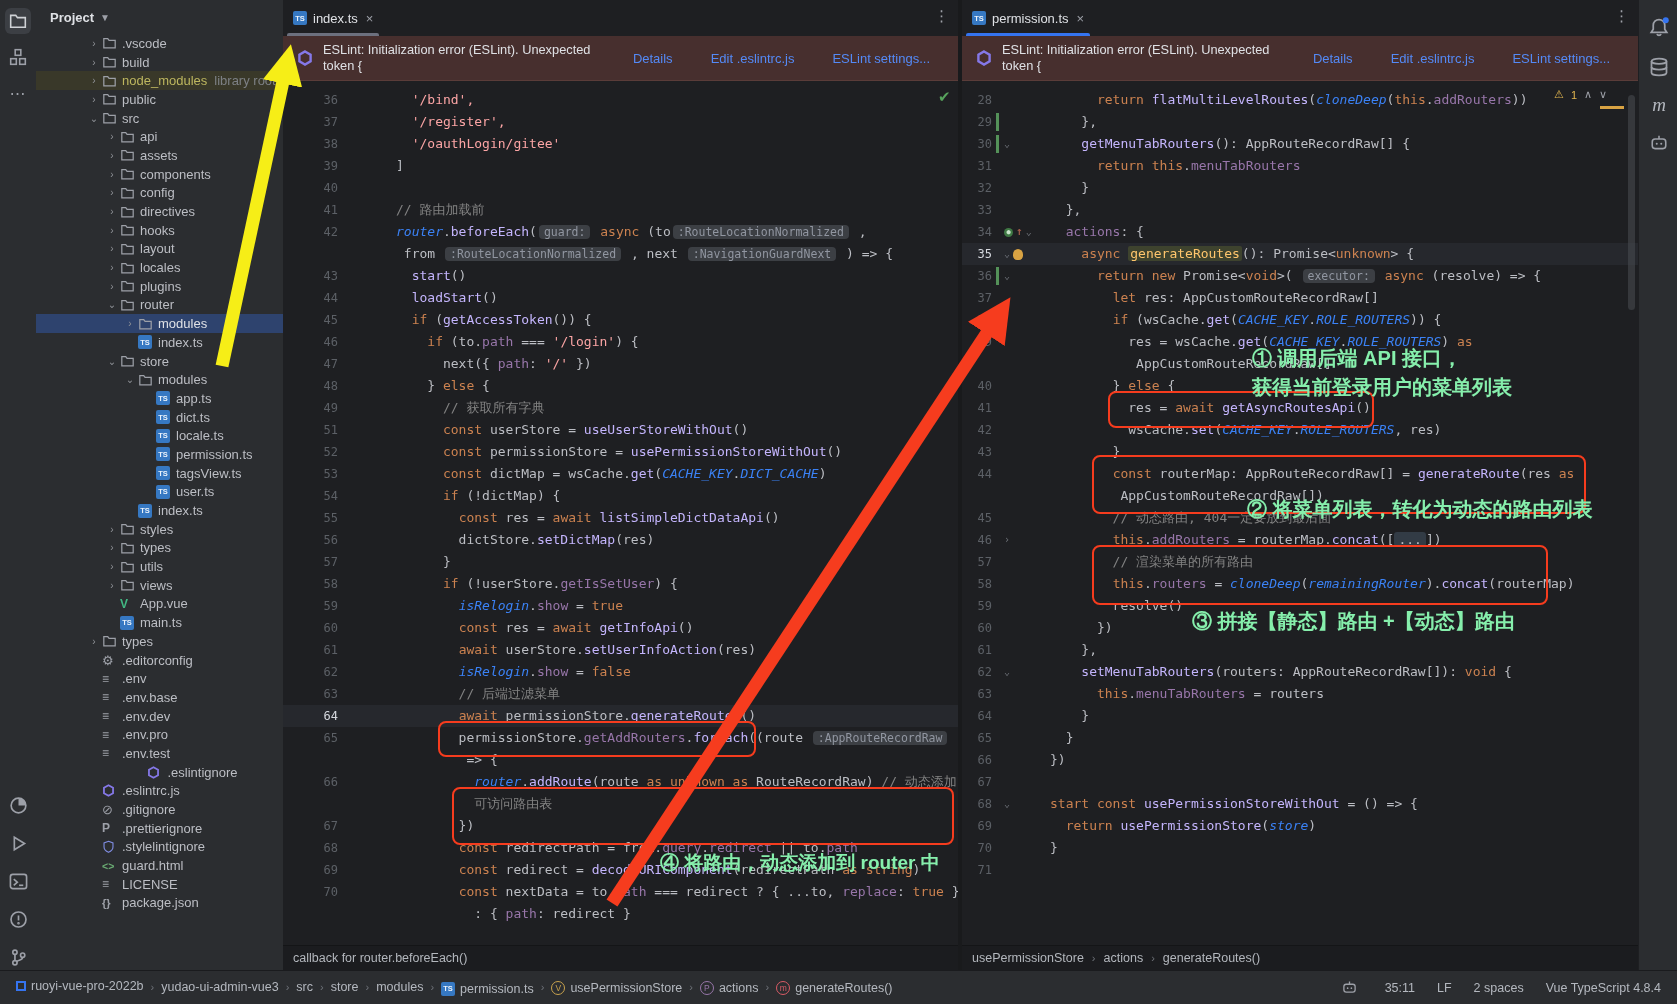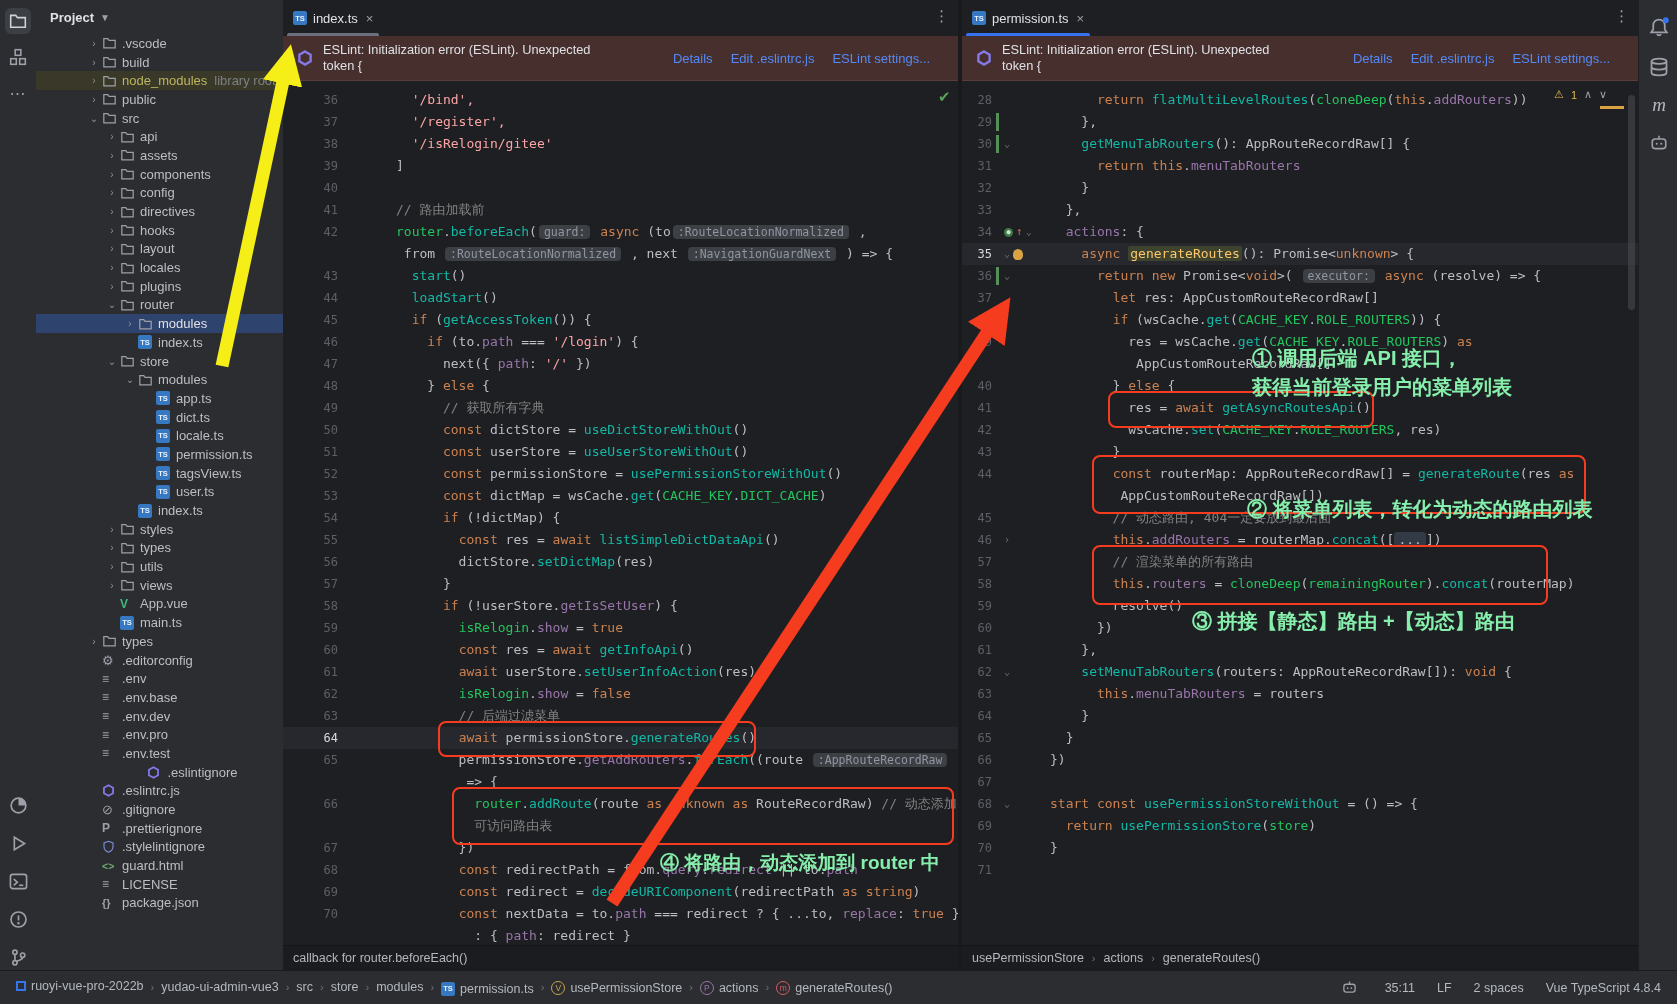--- a/index.html
+++ b/index.html
@@ -34,35 +34,35 @@
   #paneR{left:962px;width:676px}
   #divider{left:958px;top:0;width:4px;height:970px;background:#191a1c}
   .tabbar{height:36px;display:flex;align-items:center;position:relative;flex:0 0 36px}
   .tab{display:flex;align-items:center;gap:6px;padding:0 10px;height:100%;position:relative;color:#dfe1e5}
   .tab .x{color:#9da0a8;font-size:13px;margin-left:2px}
   .tab .underline{position:absolute;left:4px;right:4px;bottom:0;height:3px;border-radius:2px 2px 0 0}
   .kebab{position:absolute;right:8px;top:7px;color:#9da0a8;font-size:15px;letter-spacing:1px}
   .banner{height:44px;flex:0 0 44px;background:#472f2e;border-bottom:1px solid #5a3c39;
           display:flex;align-items:center;padding:0 14px;gap:10px}
   .banner .btext{color:#dfe1e5;line-height:16px;font-size:12.8px}
-  .banner .blinks{margin-left:auto;display:flex;gap:18px;margin-right:14px}
+  .banner .blinks{margin-left:auto;display:flex;gap:38px;margin-right:14px}
   .banner .blinks span{color:#548af7;cursor:pointer;white-space:nowrap}
   .eslogo{width:16px;height:16px;flex:0 0 16px}
   .code{flex:1 1 auto;padding-top:8px;position:relative;overflow:hidden}
   .row{display:flex;height:22px;line-height:22px;font-family:"DejaVu Sans Mono",monospace;
        font-size:13px;white-space:pre;overflow:hidden;position:relative}
   .row.cur{background:#26282d}
   .ln{text-align:right;color:#5c6066;font-size:12px;font-family:"DejaVu Sans Mono",monospace}
   #paneL .ln{flex:0 0 55px}
   #paneR .ln{flex:0 0 30px}
   .fm{flex:0 0 46px;display:flex;align-items:center;padding-left:12px;gap:3px;color:#6f737a;font-size:10px}
   .row.cur .ln{color:#d5d8de}
   pre.cl{margin:0;font:inherit}
-  .d{color:#bcbec4}.k{color:#cc8250}.f{color:#14b8a6}.s{color:#fca5a5}.c{color:#828282}
-  .p{color:#9876aa}.g{color:#22c55e;}
+  .d{color:#bcbec4}.k{color:#cc8250}.f{color:#c4b5fd}.s{color:#fca5a5}.c{color:#828282}
+  .p{color:#9876aa}.g{color:#3b82f6;font-style:italic}
   .h{background:#3c3f44;color:#9196a1;border-radius:4px;padding:0 5px;font-size:11.5px;margin:0 2px}
   .fh{color:#ffc66d;background:#3e432e;border-radius:2px;padding:0 2px}
   .fd{background:#323b45;color:#bcbec4;border-radius:3px;padding:0 4px}
   .chgbar{position:absolute;left:34px;top:2px;width:3px;height:18px;background:#549159}
   .bulb{width:10px;height:11px;background:#d9a343;border-radius:50% 50% 40% 40%;display:inline-block}
   .ovr-dot{width:9px;height:9px;border-radius:50%;background:#3f7844;color:#c9e4cb;font-size:7px;
            display:inline-flex;align-items:center;justify-content:center}
   .ovr-arrow{color:#a25b49;font-size:11px;font-weight:bold}
   .crumbs{flex:0 0 24px;background:#1b1c1f;border-top:1px solid #141517;display:flex;
           align-items:center;padding-left:10px;gap:8px;color:#b3b7bd;font-size:12.5px}
@@ -527,34 +527,33 @@
     </div>
     <div class="blinks">
       <span>Details</span>
       <span>Edit .eslintrc.js</span>
       <span>ESLint settings...</span>
     </div>
   </div>
   <div class="code" id="codeL">
       <div class="row"><span class="ln">36</span><span class="fm"></span><pre class="cl"><span class="s">  '/bind',</span></pre></div>
       <div class="row"><span class="ln">37</span><span class="fm"></span><pre class="cl"><span class="s">  '/register',</span></pre></div>
-      <div class="row"><span class="ln">38</span><span class="fm"></span><pre class="cl"><span class="s">  '/isRelogin/gitee'</span></pre></div>
+      <div class="row"><span class="ln">38</span><span class="fm"></span><pre class="cl"><span class="s">  '/oauthLogin/gitee'</span></pre></div>
       <div class="row"><span class="ln">39</span><span class="fm"></span><pre class="cl"><span class="d">]</span></pre></div>
       <div class="row"><span class="ln">40</span><span class="fm"></span><pre class="cl"></pre></div>
       <div class="row"><span class="ln">41</span><span class="fm"></span><pre class="cl"><span class="c">// 路由加载前</span></pre></div>
       <div class="row"><span class="ln">42</span><span class="fm"></span><pre class="cl"><span class="g">router</span><span class="d">.</span><span class="f">beforeEach</span><span class="d">(</span><span class="h">guard:</span><span class="d"> </span><span class="k">async</span><span class="d"> (</span><span class="d">to</span><span class="h">:RouteLocationNormalized</span><span class="d"> ,</span></pre></div>
       <div class="row"><span class="ln"></span><span class="fm"></span><pre class="cl"><span class="d"> from </span><span class="h">:RouteLocationNormalized</span><span class="d"> , next </span><span class="h">:NavigationGuardNext</span><span class="d"> ) =&gt; {</span></pre></div>
       <div class="row"><span class="ln">43</span><span class="fm"></span><pre class="cl"><span class="d">  </span><span class="f">start</span><span class="d">()</span></pre></div>
       <div class="row"><span class="ln">44</span><span class="fm"></span><pre class="cl"><span class="d">  </span><span class="f">loadStart</span><span class="d">()</span></pre></div>
       <div class="row"><span class="ln">45</span><span class="fm"></span><pre class="cl"><span class="d">  </span><span class="k">if</span><span class="d"> (</span><span class="f">getAccessToken</span><span class="d">()) {</span></pre></div>
       <div class="row"><span class="ln">46</span><span class="fm"></span><pre class="cl"><span class="d">    </span><span class="k">if</span><span class="d"> (to.</span><span class="p">path</span><span class="d"> === </span><span class="s">'/login'</span><span class="d">) {</span></pre></div>
       <div class="row"><span class="ln">47</span><span class="fm"></span><pre class="cl"><span class="d">      next({ </span><span class="p">path</span><span class="d">: </span><span class="s">'/'</span><span class="d"> })</span></pre></div>
       <div class="row"><span class="ln">48</span><span class="fm"></span><pre class="cl"><span class="d">    } </span><span class="k">else</span><span class="d"> {</span></pre></div>
       <div class="row"><span class="ln">49</span><span class="fm"></span><pre class="cl"><span class="c">      // 获取所有字典</span></pre></div>
-      <div class="row"><span class="ln">50</span><span class="fm"></span><pre class="cl"><span class="d">      </span><span class="k">const</span><span class="d"> dictStore = </span><span class="f">useDictStoreWithOut</span><span class="d">()</span></pre></div>
       <div class="row"><span class="ln">51</span><span class="fm"></span><pre class="cl"><span class="d">      </span><span class="k">const</span><span class="d"> userStore = </span><span class="f">useUserStoreWithOut</span><span class="d">()</span></pre></div>
       <div class="row"><span class="ln">52</span><span class="fm"></span><pre class="cl"><span class="d">      </span><span class="k">const</span><span class="d"> permissionStore = </span><span class="f">usePermissionStoreWithOut</span><span class="d">()</span></pre></div>
       <div class="row"><span class="ln">53</span><span class="fm"></span><pre class="cl"><span class="d">      </span><span class="k">const</span><span class="d"> dictMap = wsCache.</span><span class="f">get</span><span class="d">(</span><span class="g">CACHE_KEY</span><span class="d">.</span><span class="g">DICT_CACHE</span><span class="d">)</span></pre></div>
       <div class="row"><span class="ln">54</span><span class="fm"></span><pre class="cl"><span class="d">      </span><span class="k">if</span><span class="d"> (!dictMap) {</span></pre></div>
       <div class="row"><span class="ln">55</span><span class="fm"></span><pre class="cl"><span class="d">        </span><span class="k">const</span><span class="d"> res = </span><span class="k">await</span><span class="d"> </span><span class="f">listSimpleDictDataApi</span><span class="d">()</span></pre></div>
       <div class="row"><span class="ln">56</span><span class="fm"></span><pre class="cl"><span class="d">        dictStore.</span><span class="f">setDictMap</span><span class="d">(res)</span></pre></div>
       <div class="row"><span class="ln">57</span><span class="fm"></span><pre class="cl"><span class="d">      }</span></pre></div>
       <div class="row"><span class="ln">58</span><span class="fm"></span><pre class="cl"><span class="d">      </span><span class="k">if</span><span class="d"> (!userStore.</span><span class="p">getIsSetUser</span><span class="d">) {</span></pre></div>
       <div class="row"><span class="ln">59</span><span class="fm"></span><pre class="cl"><span class="d">        </span><span class="g">isRelogin</span><span class="d">.</span><span class="p">show</span><span class="d"> = </span><span class="k">true</span></pre></div>
       <div class="row"><span class="ln">60</span><span class="fm"></span><pre class="cl"><span class="d">        </span><span class="k">const</span><span class="d"> res = </span><span class="k">await</span><span class="d"> </span><span class="f">getInfoApi</span><span class="d">()</span></pre></div>

